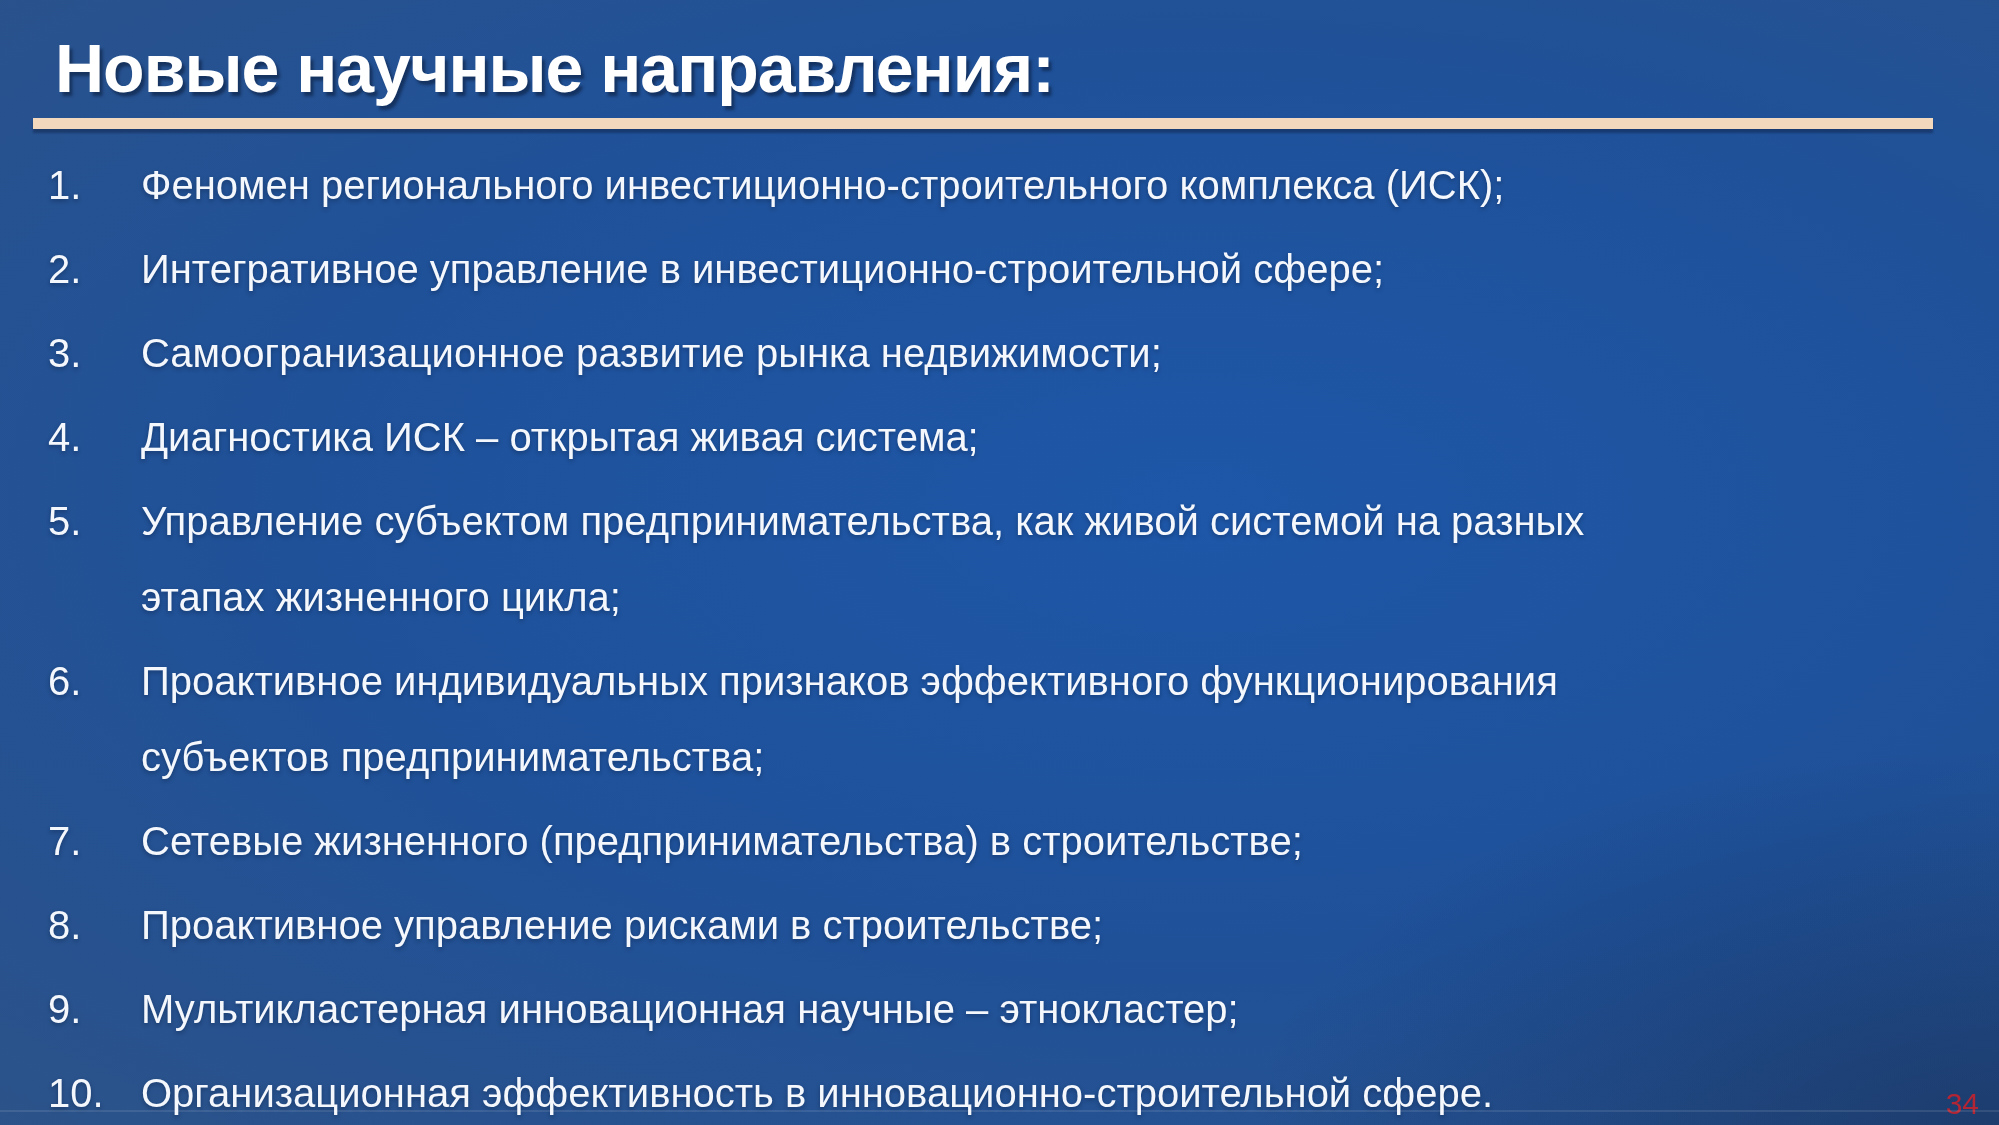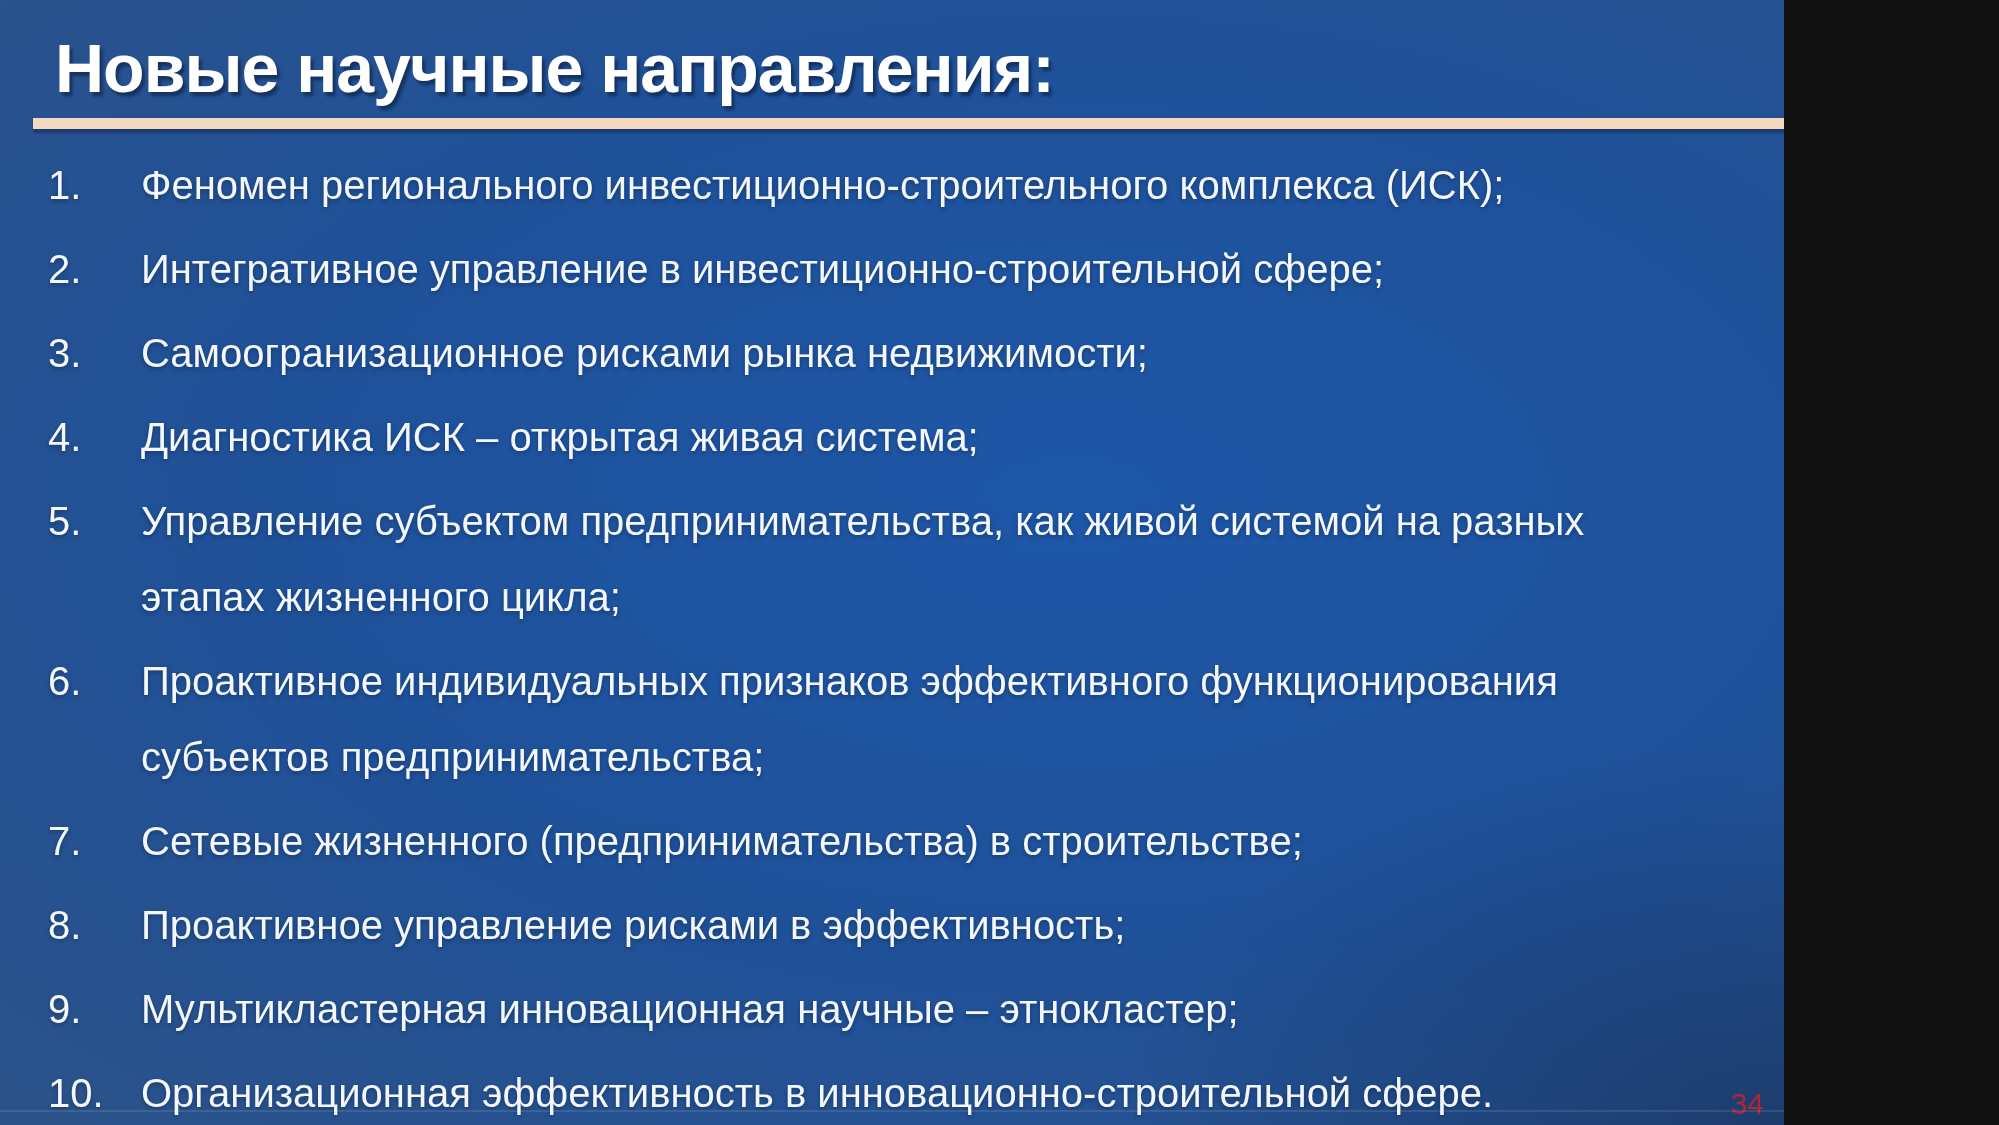--- a/index.html
+++ b/index.html
@@ -4,21 +4,21 @@
 <title>Slide</title>
 <style>
   html, body {
     margin: 0;
     padding: 0;
     background: #111;
     font-family: "Liberation Sans", sans-serif;
   }
   .slide {
     position: relative;
-    width: 1784px;
+    width: 1999px;
     height: 1125px;
     overflow: hidden;
     color: #f4f7fc;
     background:
       radial-gradient(ellipse 52% 48% at 99% 100%, rgba(10,26,58,0.38) 0%, rgba(10,26,58,0.0) 70%),
       radial-gradient(ellipse 95% 82% at 60% 45%, #1e57a8 0%, #1f5199 48%, #28528e 78%, #2e5487 100%);
   }
   
   .bottom-edge-line {
     position: absolute;
@@ -109,21 +109,21 @@
     <li>
       <span class="li-num">1.</span>
       <span class="li-text">Феномен регионального инвестиционно-строительного комплекса (ИСК);</span>
     </li>
     <li>
       <span class="li-num">2.</span>
       <span class="li-text">Интегративное управление в инвестиционно-строительной сфере;</span>
     </li>
     <li>
       <span class="li-num">3.</span>
-      <span class="li-text">Самоогранизационное рисками рынка недвижимости;</span>
+      <span class="li-text">Самоогранизационное развитие рынка недвижимости;</span>
     </li>
     <li>
       <span class="li-num">4.</span>
       <span class="li-text">Диагностика ИСК – открытая живая система;</span>
     </li>
     <li>
       <span class="li-num">5.</span>
       <span class="li-text">Управление субъектом предпринимательства, как живой системой на разных
 этапах жизненного цикла;</span>
     </li>
@@ -131,21 +131,21 @@
       <span class="li-num">6.</span>
       <span class="li-text">Проактивное индивидуальных признаков эффективного функционирования
 субъектов предпринимательства;</span>
     </li>
     <li>
       <span class="li-num">7.</span>
       <span class="li-text">Сетевые жизненного (предпринимательства) в строительстве;</span>
     </li>
     <li>
       <span class="li-num">8.</span>
-      <span class="li-text">Проактивное управление рисками в эффективность;</span>
+      <span class="li-text">Проактивное управление рисками в строительстве;</span>
     </li>
     <li>
       <span class="li-num">9.</span>
       <span class="li-text">Мультикластерная инновационная научные – этнокластер;</span>
     </li>
     <li>
       <span class="li-num">10.</span>
       <span class="li-text">Организационная эффективность в инновационно-строительной сфере.</span>
     </li>
   </ol>

